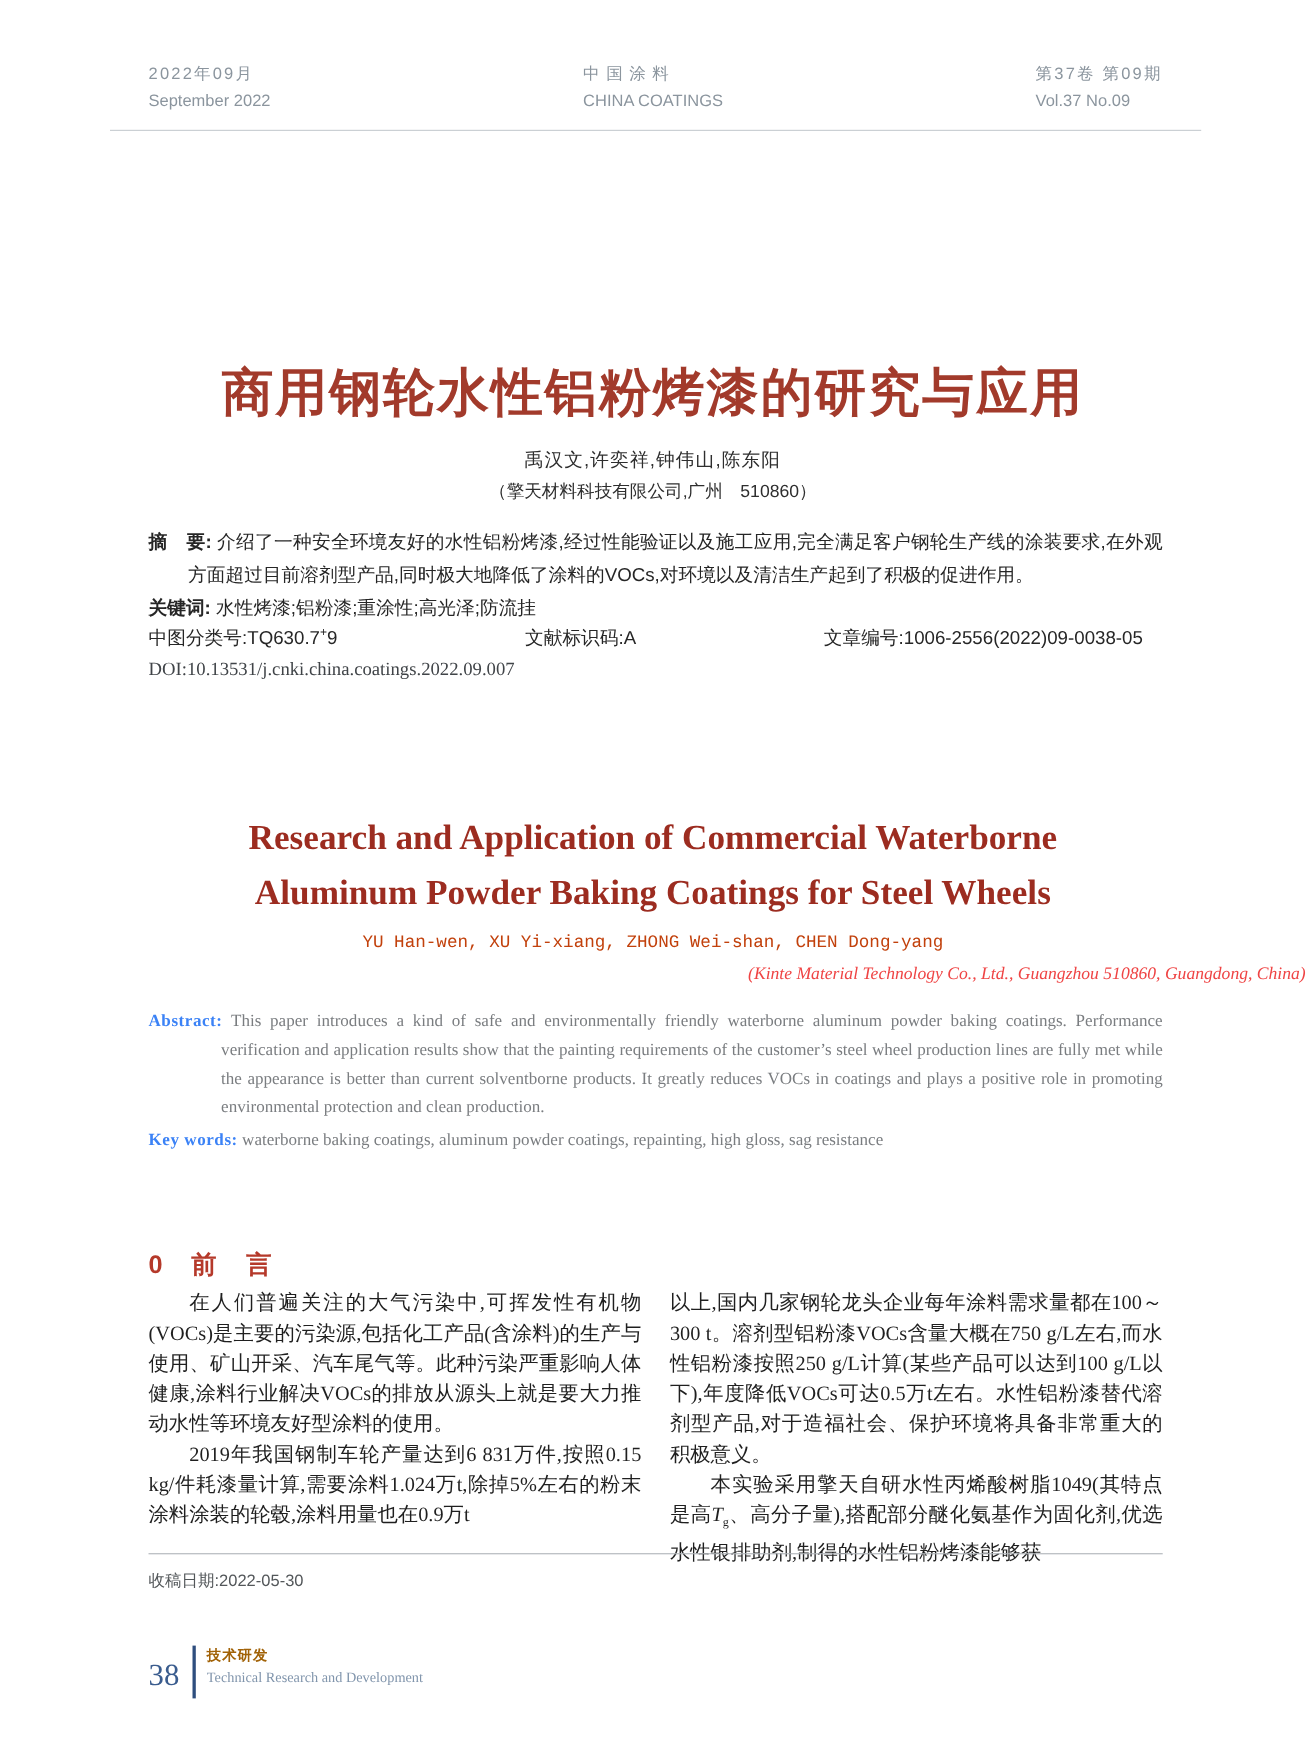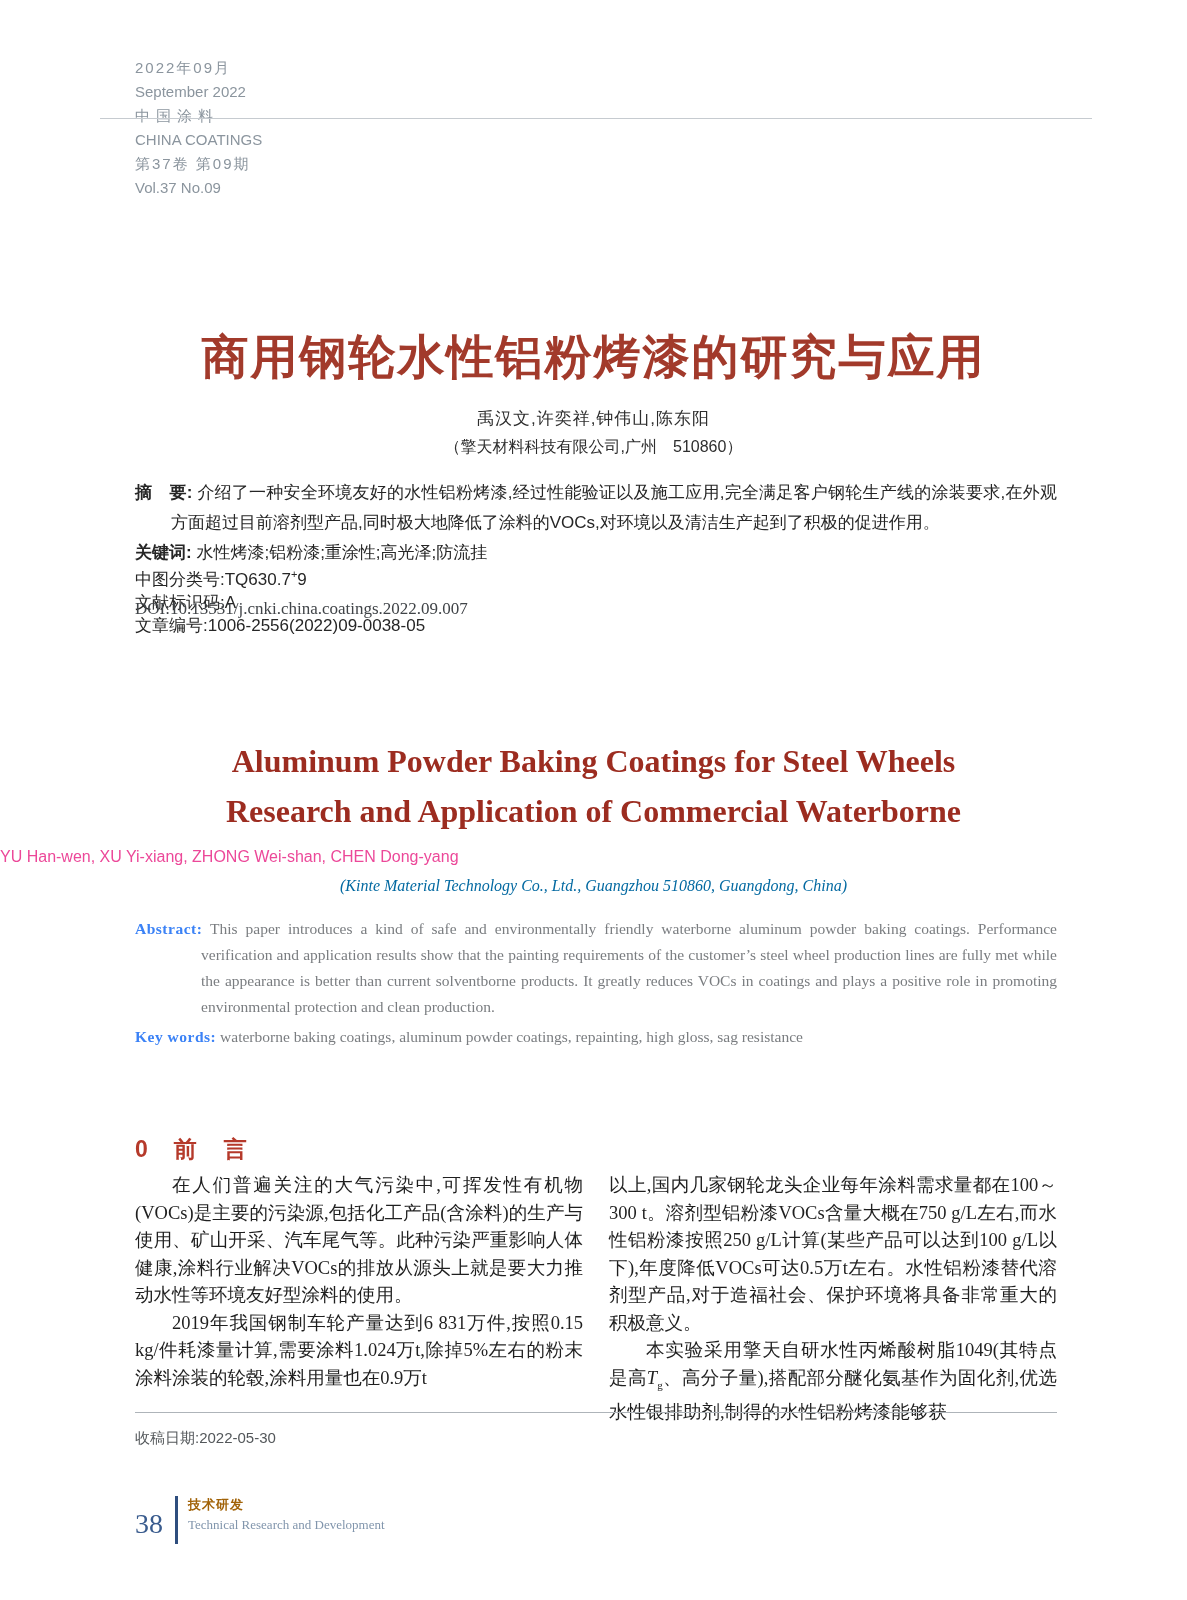--- a/index.html
+++ b/index.html
@@ -1,17 +1,17 @@
 <!DOCTYPE html>
 <html><head>
 <meta charset="utf-8">
 <style>
   * { margin:0; padding:0; box-sizing:border-box; }
   html,body { background:#ffffff; }
-  .hei  { font-family:"Liberation Sans","DejaVu Sans",sans-serif;flex-direction:column; }
+  .hei  { font-family:"Liberation Sans","DejaVu Sans",sans-serif; }
 
   .page { position:relative; width:1187px; height:1600px; background:#fff; overflow:hidden;
           font-family:"Liberation Sans","DejaVu Sans",sans-serif; }
 
   
   .header { position:absolute; left:135px; right:130px; top:56px;
             display:flex; justify-content:space-between; align-items:flex-start;
             color:#8B959E; font-size:15px; line-height:24px; }
   .header .cell { white-space:nowrap; }
   .header .c-left   { text-align:left; }
@@ -39,25 +39,25 @@
               display:flex; justify-content:space-between;
               font-size:17px; color:#262626; white-space:nowrap; }
   .meta-row sup { font-size:11px; }
   .doi { position:absolute; left:135px; top:599px; font-size:17px; color:#404448;
          font-family:"Liberation Serif","DejaVu Serif",serif; }
 
   
   .title-en { position:absolute; left:0; width:100%; top:736px; text-align:center;
               font-family:"Liberation Serif","DejaVu Serif",serif;
               font-weight:bold; font-size:32px; line-height:50px; color:#9C2C20; }
-  .authors-en { position:absolute; left:0; width:100%; top:848px; 
-                font-size:16px; color:#ec4899; }
-  .affil-en { position:absolute; left:0; width:100%; top:877px; text-align:center;
+  .authors-en { position:absolute; left:0; width:100%; top:848px; text-align:center;
+                font-size:16px; color:#c2410c;font-family:Liberation Mono, monospace; }
+  .affil-en { position:absolute; left:0; width:100%; top:877px; text-align:right;
               font-family:"Liberation Serif","DejaVu Serif",serif;
-              font-style:italic; font-size:16px; color:#0369a1; }
+              font-style:italic; font-size:16px; color:#ef4444; }
 
   
   .en-abstract { position:absolute; left:135px; right:130px; top:916px;
                  font-family:"Liberation Serif","DejaVu Serif",serif;
                  font-size:15.5px; line-height:26px; color:#7A7D80; text-align:justify; }
   .en-abstract p { padding-left:66px; text-indent:-66px; }
   .en-abstract .kw { margin-top:4px; }
   .en-abstract .lbl { font-weight:bold; color:#3b82f6; letter-spacing:.5px; }
 
   
@@ -121,22 +121,22 @@
   </div>
 
   <div class="meta-row hei">
     <span><span>中图分类号:</span><span>TQ630.7</span><sup>+</sup><span>9</span></span>
     <span><span>文献标识码:</span><span>A</span></span>
     <span><span>文章编号:</span><span>1006-2556(2022)09-0038-05</span></span>
   </div>
   <div class="doi">DOI:10.13531/j.cnki.china.coatings.2022.09.007</div>
 
   <div class="title-en">
+    <div>Research and Application of Commercial Waterborne</div>
     <div>Aluminum Powder Baking Coatings for Steel Wheels</div>
-    <div>Research and Application of Commercial Waterborne</div>
   </div>
   <div class="authors-en hei">YU Han-wen, XU Yi-xiang, ZHONG Wei-shan, CHEN Dong-yang</div>
   <div class="affil-en">(Kinte Material Technology Co., Ltd., Guangzhou 510860, Guangdong, China)</div>
 
   <div class="en-abstract">
     <p><span class="lbl">Abstract:</span> <span>This paper introduces a kind of safe and environmentally friendly waterborne aluminum powder baking coatings. Performance verification and application results show that the painting requirements of the customer’s steel wheel production lines are fully met while the appearance is better than current solventborne products. It greatly reduces VOCs in coatings and plays a positive role in promoting environmental protection and clean production.</span></p>
     <p class="kw"><span class="lbl">Key words:</span> <span>waterborne baking coatings, aluminum powder coatings, repainting, high gloss, sag resistance</span></p>
   </div>
 
   <div class="section-heading hei">

